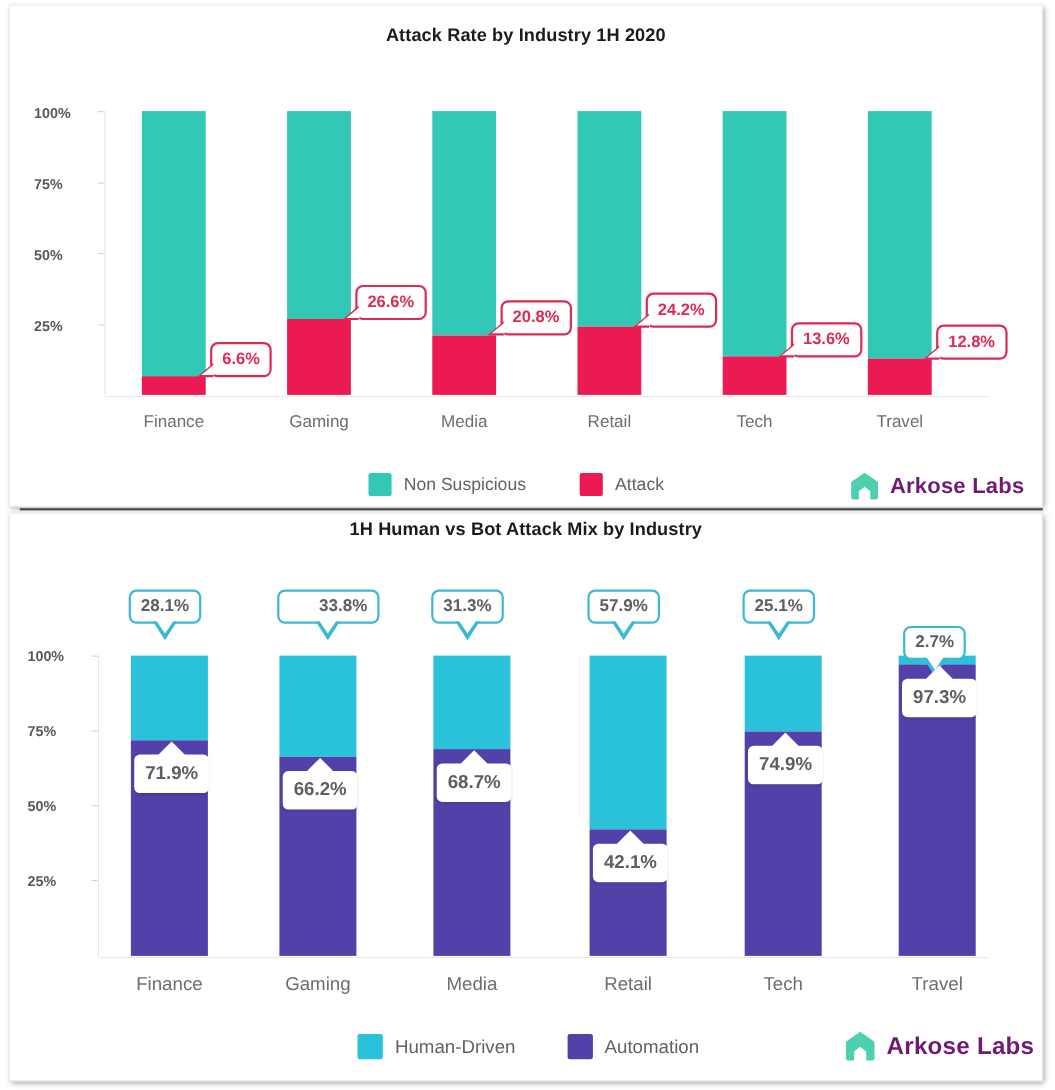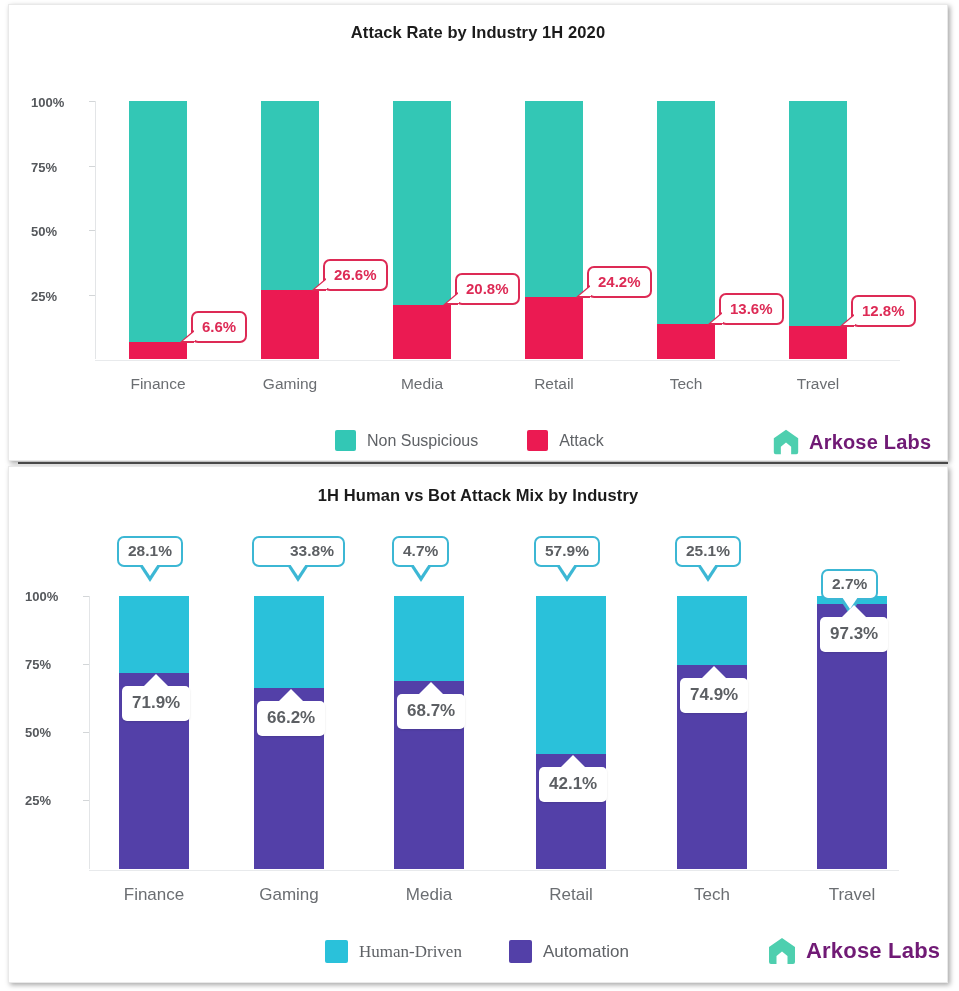--- a/index.html
+++ b/index.html
@@ -166,21 +166,21 @@
         <path d="M16 3 L29 12 L29 27 A2 2 0 0 1 27 29 L21.5 29 L21.5 21 L16 16.5 L10.5 21 L10.5 29 L5 29 A2 2 0 0 1 3 27 L3 12 Z" fill="#4ecfaf"></path>
       </svg>
       <span class="brand-text">Arkose Labs</span>
     </div>
   </div>
 
   <div class="divider"></div>
 
   <div class="panel" id="panel-bottom">
 
-    <div class="chart-title" style="top:19px;">1H Human vs Bot Attack Mix by Industry</div>
+    <div class="chart-title" style="top:5px;">1H Human vs Bot Attack Mix by Industry</div>
 
     <div class="plot" id="plot2" style="left:0;top:0;width:938px;height:460px;">
 
       <div class="ytick" style="left:16px;top:122px;">100%</div>
       <div class="ytick" style="left:16px;top:190px;">75%</div>
       <div class="ytick" style="left:16px;top:258px;">50%</div>
       <div class="ytick" style="left:16px;top:326px;">25%</div>
 
       <div class="ytickmark" style="left:74px;top:129px;"></div>
       <div class="ytickmark" style="left:74px;top:197px;"></div>
@@ -218,21 +218,21 @@
         <span class="notch"></span>
         <span>66.2%</span>
       </div>
       <div class="xlabel" style="left:230px;top:418px;width:100px;font-size:17px;">Gaming</div>
 
       <div class="bar" style="left:385px;top:129px;width:70px;height:273px;">
         <div class="seg" style="top:0;height:85px;background:#2ac1da;"></div>
         <div class="seg" style="top:85px;height:188px;background:#5340a8;"></div>
       </div>
       <div class="callout2" style="left:383px;top:69px;">
-        <span>4.7%</span>
+        <span>31.3%</span>
         <span class="tail"></span>
         <span class="tail-i"></span>
       </div>
       <div class="callout3" style="left:388px;top:227px;">
         <span class="notch"></span>
         <span>68.7%</span>
       </div>
       <div class="xlabel" style="left:370px;top:418px;width:100px;font-size:17px;">Media</div>
 
       <div class="bar" style="left:527px;top:129px;width:70px;height:273px;">
@@ -277,21 +277,21 @@
       <div class="callout3" style="left:811px;top:150px;">
         <span class="notch"></span>
         <span>97.3%</span>
       </div>
       <div class="xlabel" style="left:793px;top:418px;width:100px;font-size:17px;">Travel</div>
     </div>
 
     <div class="legend" style="left:316px;top:473px;">
       <div class="lg-item">
         <span class="swatch" style="background:#2ac1da;width:23px;height:23px;"></span>
-        <span class="lg-label" style="font-size:17px;font-family:Liberation Serif, serif;">Human-Driven</span>
+        <span class="lg-label" style="font-size:17px;">Human-Driven</span>
       </div>
       <div class="lg-item" style="margin-left:47px;">
         <span class="swatch" style="background:#5340a8;width:23px;height:23px;"></span>
         <span class="lg-label" style="font-size:17px;">Automation</span>
       </div>
     </div>
 
     <div class="brand" style="left:757px;top:468px;">
       <svg width="32" height="32" viewBox="0 0 32 32">
         <path d="M16 3 L29 12 L29 27 A2 2 0 0 1 27 29 L21.5 29 L21.5 21 L16 16.5 L10.5 21 L10.5 29 L5 29 A2 2 0 0 1 3 27 L3 12 Z" fill="#4ecfaf"></path>

